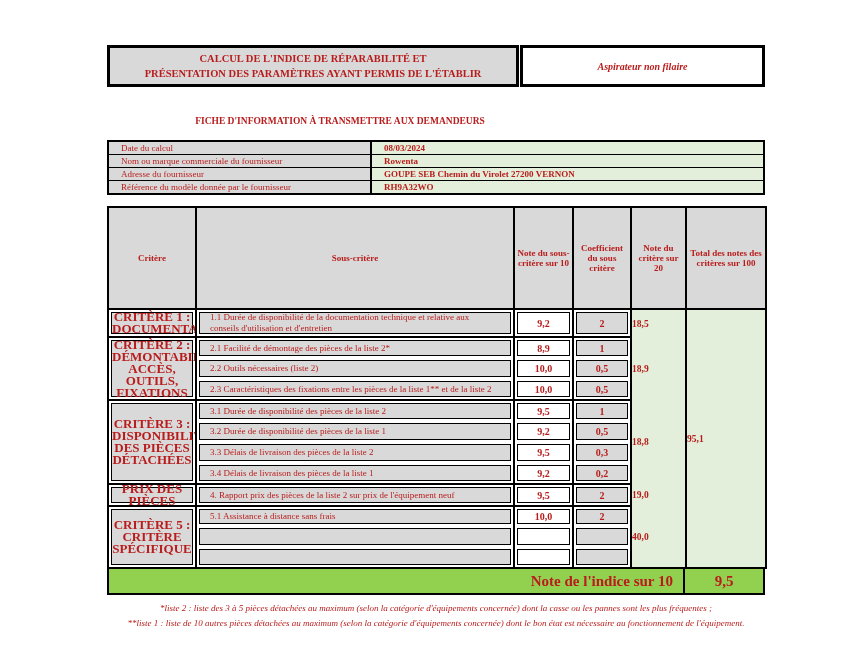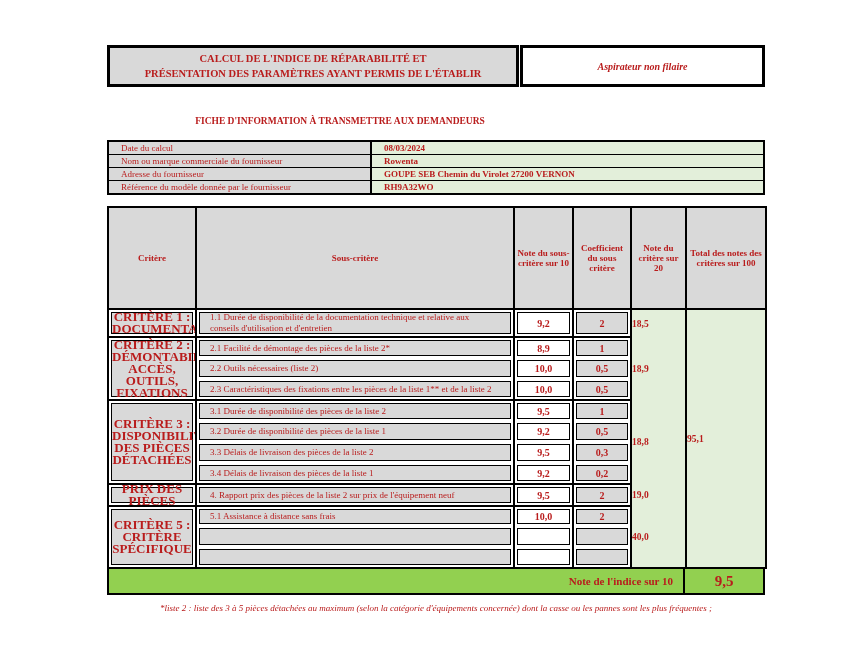--- a/index.html
+++ b/index.html
@@ -44,21 +44,21 @@
   .crit-text{width:100%;text-align:center;font-weight:bold;font-size:13px;line-height:12px;padding:0 2px;}
   .sub-text{font-size:9px;line-height:11px;padding:0 10px;}
   .num{font-weight:bold;font-size:10px;}
   td.note20,td.total100{background:#e3efda;text-align:left;font-weight:bold;font-size:9.5px;
        border-top:2px solid #000;border-bottom:2px solid #000;}
 
   
   .final-row{display:flex;border:2px solid #000;border-top:0;height:24px;}
   .final-label{width:576px;background:#92d050;border-right:2px solid #000;
                display:flex;align-items:center;justify-content:flex-end;
-               font-weight:bold;font-size:11px;padding-right:10px;box-sizing:border-box;}
+               font-weight:bold;font-size:15px;padding-right:10px;box-sizing:border-box;}
   .final-value{flex:1;background:#92d050;display:flex;align-items:center;justify-content:center;
                font-weight:bold;font-size:15px;}
 
   
   .footnotes{margin-top:6px;font-size:9px;font-style:italic;line-height:15px;width:658px;text-align:center;}
 </style>
 </head>
 <body>
 
 <div class="page">
@@ -307,16 +307,17 @@
         </tbody>
     </table>
 
     <div class="final-row">
       <div class="final-label">Note de l'indice sur 10</div>
       <div class="final-value">9,5</div>
     </div>
 
     <div class="footnotes">
       <div>*liste 2 : liste des 3 à 5 pièces détachées au maximum (selon la catégorie d'équipements concernée) dont la casse ou les pannes sont les plus fréquentes ;</div>
+      <div>**liste 1 : liste de 10 autres pièces détachées au maximum (selon la catégorie d'équipements concernée) dont le bon état est nécessaire au fonctionnement de l'équipement.</div>
     </div>
 
   </div>
 </div>
 
 </body></html>

